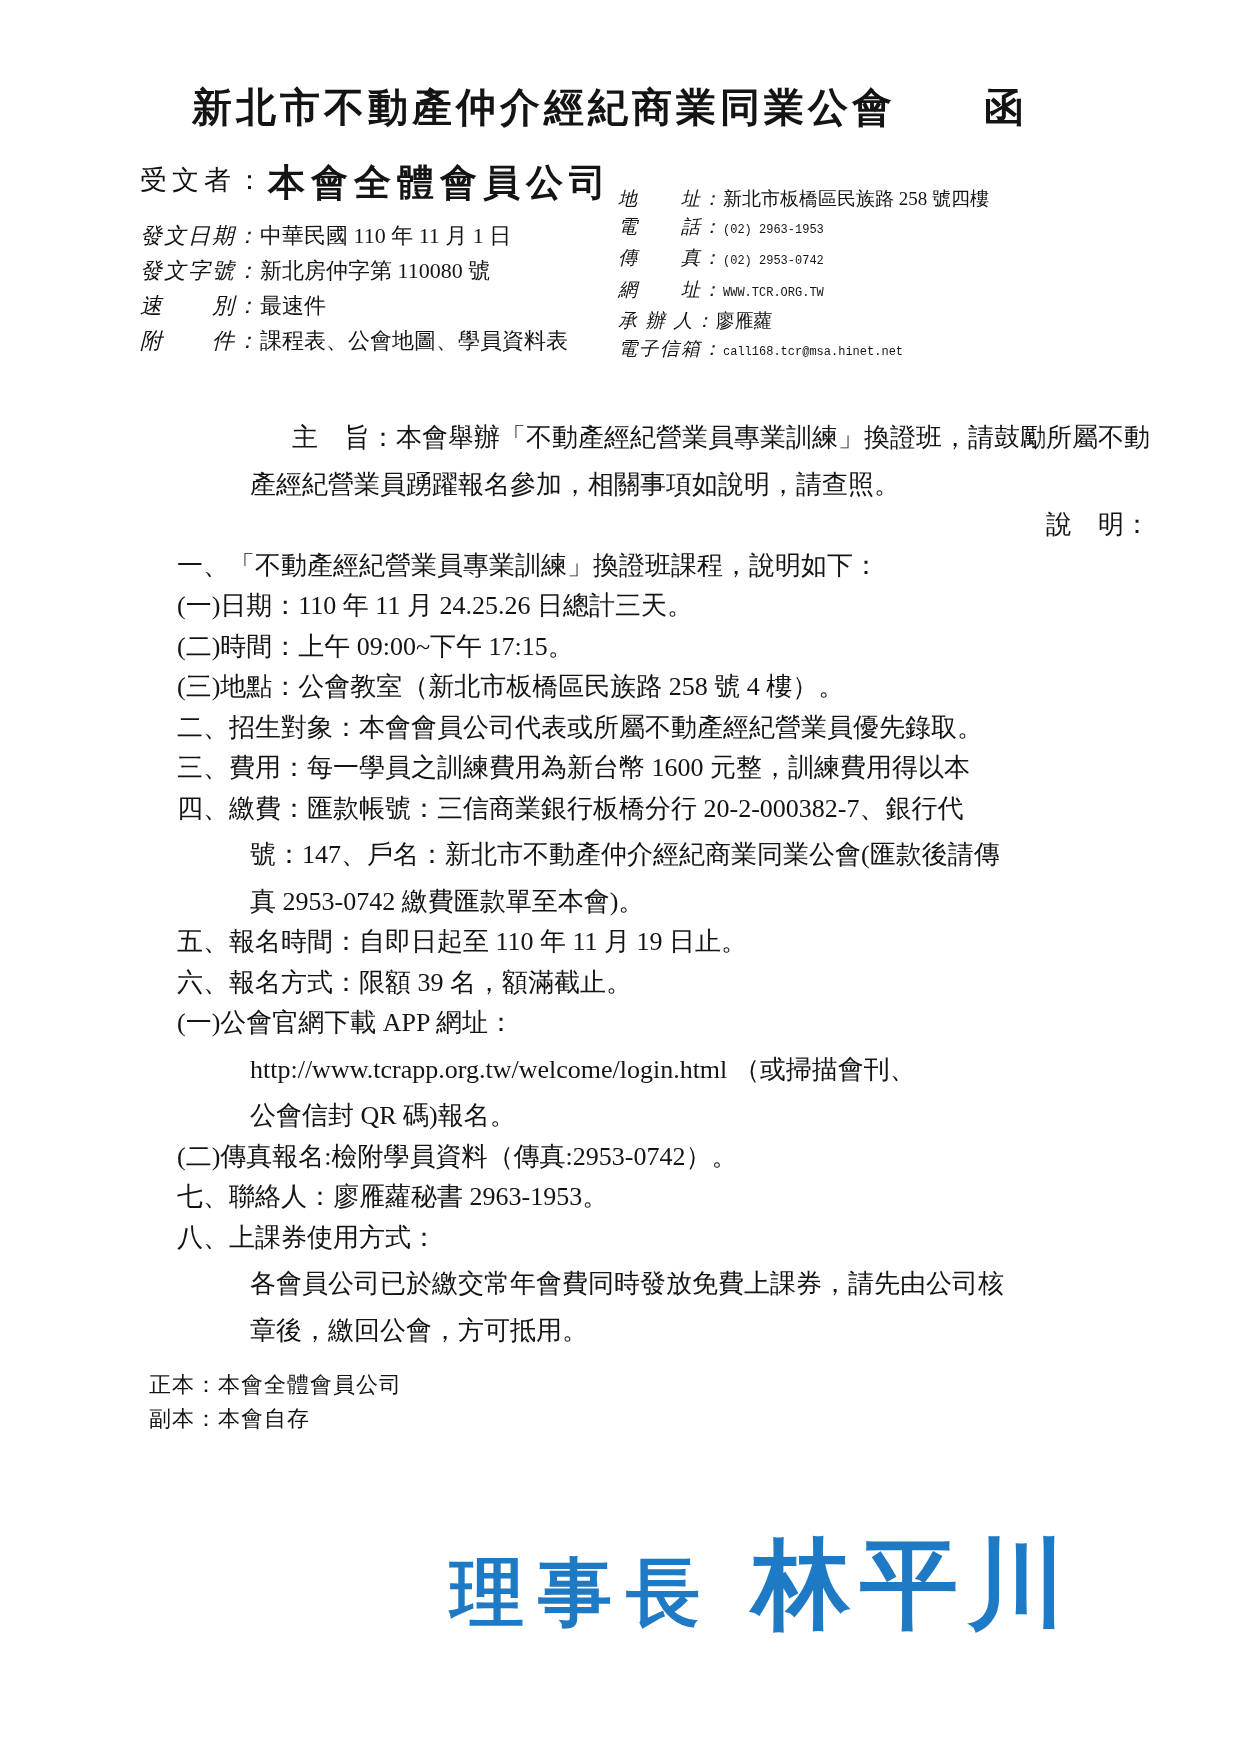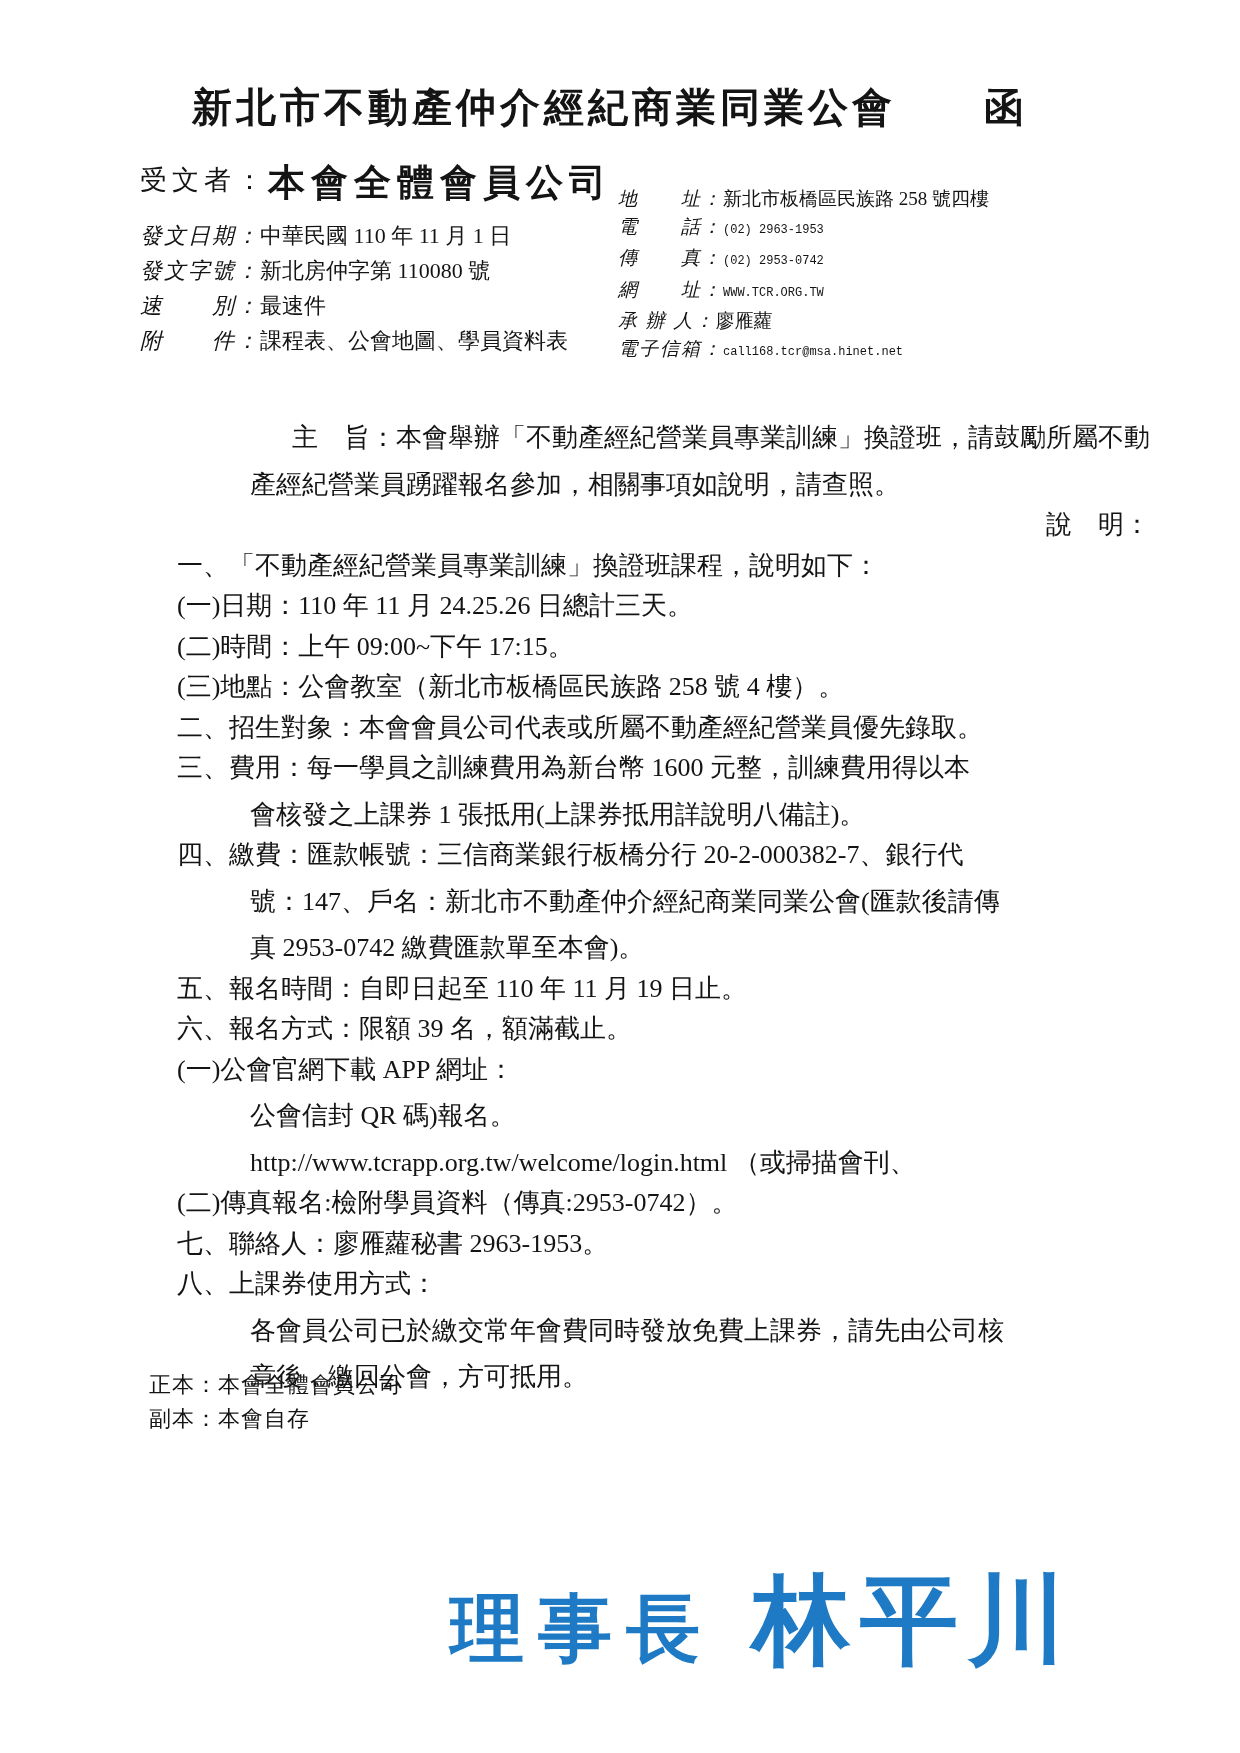--- a/index.html
+++ b/index.html
@@ -46,21 +46,21 @@
   .i2{padding-left:110px;margin-top:6px;}
   .footer-block{
     position:absolute;top:1368px;left:140px;
     font-size:22px;line-height:34px;white-space:nowrap;letter-spacing:1px;margin-left:9px;
   }
   .signature{
     position:absolute;top:1520px;left:450px;
     display:flex;align-items:baseline;gap:38px;
     color:#1e7ac4;
     font-family:"DejaVu Sans","Liberation Sans",sans-serif;
-    font-weight:bold;white-space:nowrap;margin-top:36px;
+    font-weight:bold;white-space:nowrap;
   }
   .sig-prefix{font-size:74px;letter-spacing:14px;}
   .sig-name{font-size:98px;letter-spacing:10px;}
 </style>
 </head>
 <body>
 
 <div class="page">
 
   <div class="doc-title">新北市不動產仲介經紀商業同業公會　　函</div>
@@ -108,29 +108,28 @@
   <div class="body-block">
     <div class="bline i0">主　旨：本會舉辦「不動產經紀營業員專業訓練」換證班，請鼓勵所屬不動</div>
     <div class="bline i2">產經紀營業員踴躍報名參加，相關事項如說明，請查照。</div>
     <div class="bline i0">說　明：</div>
     <div class="bline i1">一、「不動產經紀營業員專業訓練」換證班課程，說明如下：</div>
     <div class="bline i1">(一)日期：110 年 11 月 24.25.26 日總計三天。</div>
     <div class="bline i1">(二)時間：上午 09:00~下午 17:15。</div>
     <div class="bline i1">(三)地點：公會教室（新北市板橋區民族路 258 號 4 樓）。</div>
     <div class="bline i1">二、招生對象：本會會員公司代表或所屬不動產經紀營業員優先錄取。</div>
     <div class="bline i1">三、費用：每一學員之訓練費用為新台幣 1600 元整，訓練費用得以本</div>
-    <div class="bline i2">會核發之上課券 1 張抵用(上課券抵用詳說明八備註)。</div>
     <div class="bline i1">四、繳費：匯款帳號：三信商業銀行板橋分行 20-2-000382-7、銀行代</div>
     <div class="bline i2">號：147、戶名：新北市不動產仲介經紀商業同業公會(匯款後請傳</div>
     <div class="bline i2">真 2953-0742 繳費匯款單至本會)。</div>
     <div class="bline i1">五、報名時間：自即日起至 110 年 11 月 19 日止。</div>
     <div class="bline i1">六、報名方式：限額 39 名，額滿截止。</div>
     <div class="bline i1">(一)公會官網下載 APP 網址：</div>
+    <div class="bline i2">http://www.tcrapp.org.tw/welcome/login.html （或掃描會刊、</div>
     <div class="bline i2">公會信封 QR 碼)報名。</div>
-    <div class="bline i2">http://www.tcrapp.org.tw/welcome/login.html （或掃描會刊、</div>
     <div class="bline i1">(二)傳真報名:檢附學員資料（傳真:2953-0742）。</div>
     <div class="bline i1">七、聯絡人：廖雁蘿秘書 2963-1953。</div>
     <div class="bline i1">八、上課券使用方式：</div>
     <div class="bline i2">各會員公司已於繳交常年會費同時發放免費上課券，請先由公司核</div>
     <div class="bline i2">章後，繳回公會，方可抵用。</div>
   </div>
 
   <div class="footer-block">
     <div>正本：本會全體會員公司</div>
     <div>副本：本會自存</div>

